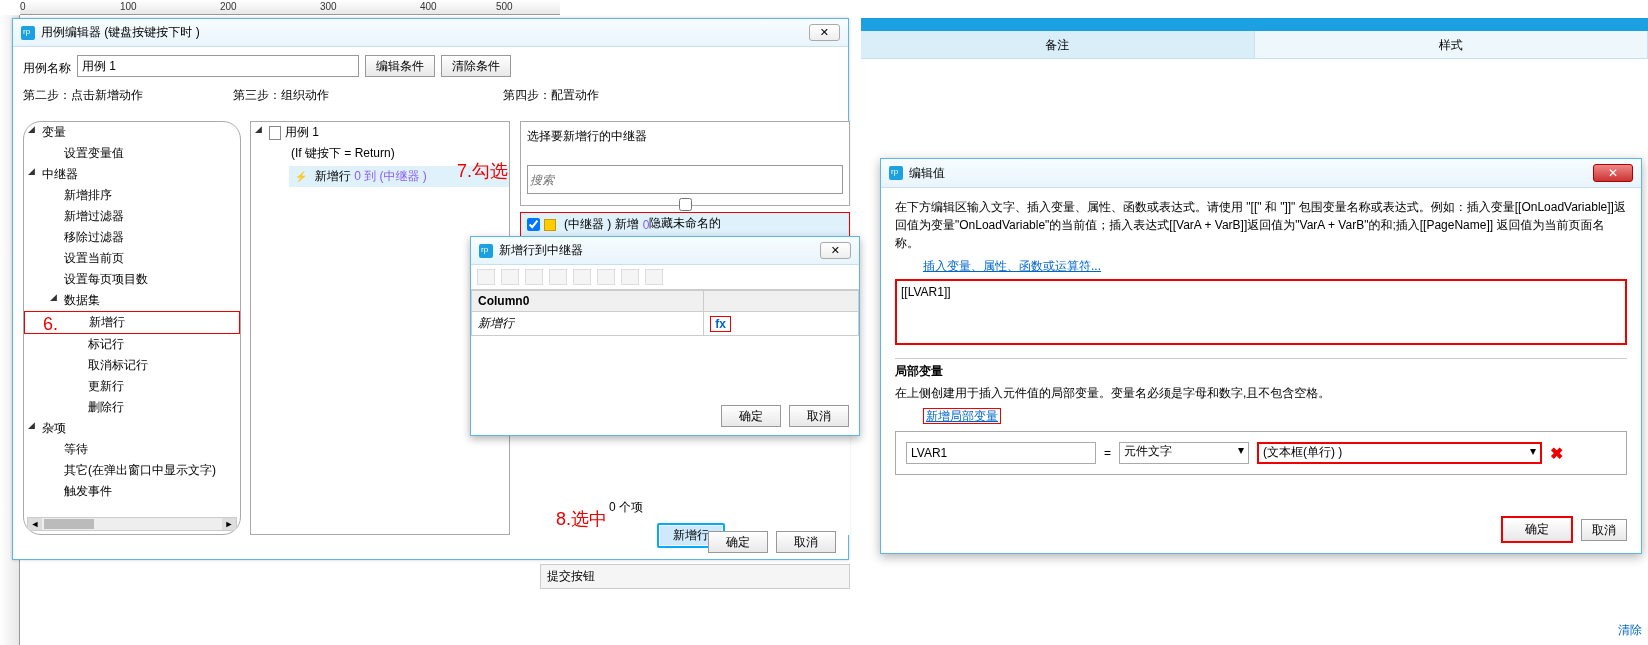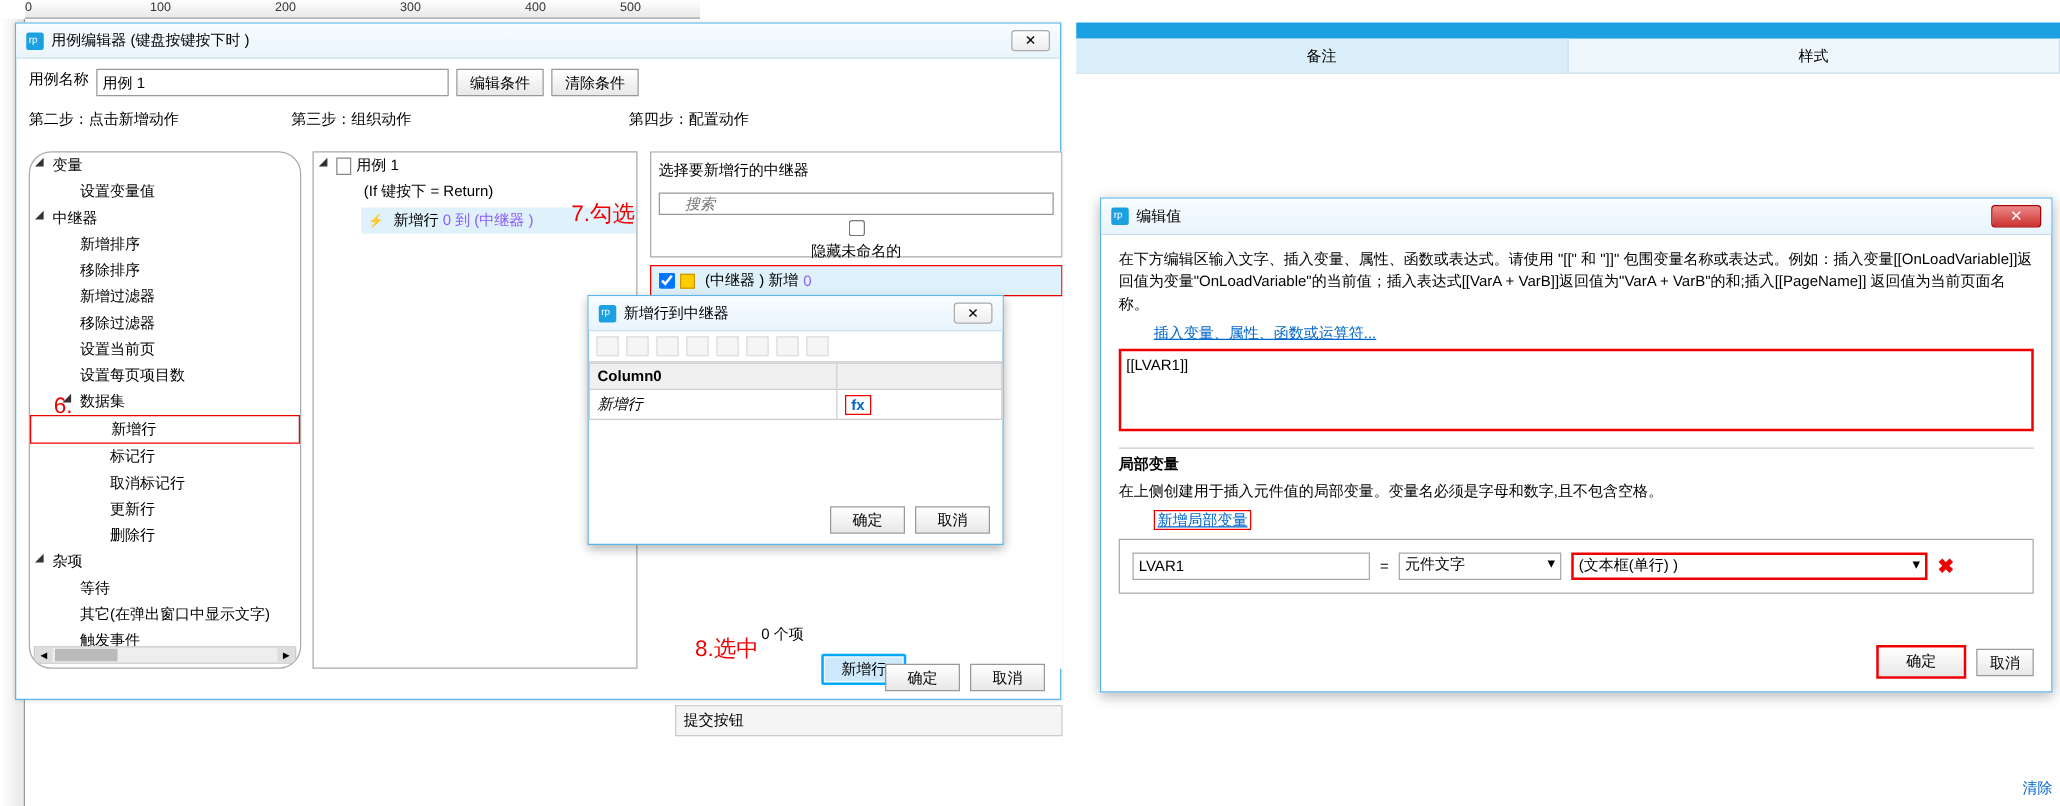--- a/index.html
+++ b/index.html
@@ -7,49 +7,49 @@
 .ruler { position: absolute; background: #f0f0f0; }
 .ruler-h { left: 20px; top: 0; height: 15px; width: 540px; border-bottom: 1px solid #999; background: linear-gradient(#fff,#e8e8e8); }
 .ruler-v { left: 0; top: 15px; width: 20px; height: 630px; border-right: 1px solid #999; background: linear-gradient(90deg,#fff,#e8e8e8); }
 .ruler-h span { position: absolute; top: 1px; font-size: 10px; color: #333; }
 .main-dialog { position: absolute; left: 12px; top: 18px; width: 837px; height: 542px; background: #fff; border: 1px solid #5db6e8; box-shadow: 0 0 3px rgba(0,0,0,0.2); }
 .dialog-title { background: linear-gradient(#f8fdff,#e8f4fc); border-bottom: 1px solid #cae1ec; padding: 5px 8px; display: flex; align-items: center; }
 .rp-icon { width: 14px; height: 14px; background: #1ba1e2; display: inline-block; margin-right: 6px; border-radius: 2px; position: relative; }
 .rp-icon::after { content: 'rp'; color: #fff; font-size: 8px; position: absolute; left: 2px; top: 1px; }
 .close-x { margin-left: auto; border: 1px solid #aaa; border-radius: 3px; padding: 1px 10px; cursor: pointer; background: linear-gradient(#fff,#eee); font-size: 11px; }
 .dialog-body { padding: 8px 10px; }
-.row1 { display: flex; align-items: flex-start; gap: 6px; margin-bottom: 10px; }
+.row1 { display: flex; align-items: flex-end; gap: 6px; margin-bottom: 10px; }
 .row1 input[type=text] { width: 282px; height: 22px; border: 1px solid #999; padding: 0 4px; }
 .btn { border: 1px solid #999; background: linear-gradient(#fff,#e8e8e8); padding: 2px 10px; height: 22px; cursor: pointer; }
 .steps { display: flex; gap: 0; margin-bottom: 4px; }
 .step-col1 { width: 210px; }
 .step-col2 { width: 270px; }
 .step-col3 { flex: 1; }
 .tree-box { border: 1px solid #aaa; height: 414px; overflow: auto; background: #fff; position: absolute; }
 .col1-box { left: 10px; top: 102px; width: 218px; border-radius: 18px; }
 .col2-box { left: 237px; top: 102px; width: 260px; }
 .col3-box { left: 507px; top: 102px; width: 330px; height: 414px; border: none; }
 .col3-inner { border: 1px solid #aaa; padding: 6px; height: 85px; }
 .tree-item { padding: 2px 4px 2px 18px; white-space: nowrap; cursor: pointer; position: relative; }
 .tree-item.indent1 { padding-left: 40px; }
 .tree-item.indent2 { padding-left: 64px; }
 .tree-item.parent::before { content: '◢'; position: absolute; left: 4px; font-size: 9px; color: #333; }
 .tree-item.parent.indent1::before { left: 26px; }
 .tree-item.sel { border: 1px solid #e00; color: #000; }
 .bolt-icon::before { content: '⚡'; color: #888; margin-right: 4px; font-size: 10px; }
 .green-txt { color: #8b5cf6; }
 .case-row { background: #dff2fc; padding: 2px 6px; margin-top: 2px; }
-.search-input { width: 100%; height: 18px; border: 1px solid #999; padding: 0 20px; margin-top: 9px; font-style: italic; color: #888; }
+.search-input { width: 100%; height: 29px; border: 1px solid #999; padding: 0 2px; margin-top: 20px; font-style: italic; color: #888; }
 .chk-row { display: flex; align-items: center; justify-content: flex-end; gap: 4px; margin-top: 4px; flex-direction: column; }
 .checked-row { display: flex; align-items: center; gap: 4px; background: #dff2fc; border: 1px solid #e00; padding: 3px 6px; margin-top: 6px; }
 .footer-btns { position: absolute; bottom: 6px; right: 12px; display: flex; gap: 8px; }
 .footer-btns .btn { width: 60px; }
 .annotation { position: absolute; color: #e00; font-size: 18px; font-weight: normal; pointer-events: none; }
 
-.addrows-dialog { position: absolute; left: 470px; top: 236px; width: 333px; height: 200px; background: #fff; border: 1px solid #5db6e8; box-shadow: 0 3px 8px rgba(0,0,0,0.3); z-index: 20; }
+.addrows-dialog { position: absolute; left: 470px; top: 236px; width: 390px; height: 200px; background: #fff; border: 1px solid #5db6e8; box-shadow: 0 3px 8px rgba(0,0,0,0.3); z-index: 20; }
 .toolbar { display: flex; gap: 6px; padding: 4px 6px; border-bottom: 1px solid #ccc; }
 .tb-btn { width: 18px; height: 16px; border: 1px solid #ddd; background: #f5f5f5; }
 .table { width: 100%; border-collapse: collapse; }
 .table th, .table td { border: 1px solid #ccc; padding: 3px 6px; text-align: left; background: #fff; }
 .table th { background: #f0f0f0; }
 .fx-btn { border: 1px solid #e00; color: #0066cc; padding: 0 4px; cursor: pointer; font-weight: bold; }
 .addrows-footer { position: absolute; bottom: 8px; right: 10px; display: flex; gap: 8px; }
 .addrows-footer .btn { width: 60px; }
 .count-txt { position: absolute; bottom: 8px; left: 150px; }
 .sel-btn { border: 2px solid #00aaff; background: #cde9fb; padding: 2px 14px; position: absolute; bottom: 11px; left: 644px; border-radius: 2px; box-shadow: inset 0 0 0 1px #fff; }
@@ -123,21 +123,20 @@
       <div class="step-col2">第三步：组织动作</div>
       <div class="step-col3">第四步：配置动作</div>
     </div>
   </div>
 
   <div class="tree-box col1-box">
     <div class="tree-item parent">变量</div>
     <div class="tree-item indent1">设置变量值</div>
     <div class="tree-item parent">中继器</div>
     <div class="tree-item indent1">新增排序</div>
-    <div class="tree-item indent1">移除排序</div>
     <div class="tree-item indent1">新增过滤器</div>
     <div class="tree-item indent1">移除过滤器</div>
     <div class="tree-item indent1">设置当前页</div>
     <div class="tree-item indent1">设置每页项目数</div>
     <div class="tree-item parent indent1">数据集</div>
     <div class="tree-item indent2 sel">新增行</div>
     <div class="tree-item indent2">标记行</div>
     <div class="tree-item indent2">取消标记行</div>
     <div class="tree-item indent2">更新行</div>
     <div class="tree-item indent2">删除行</div>

